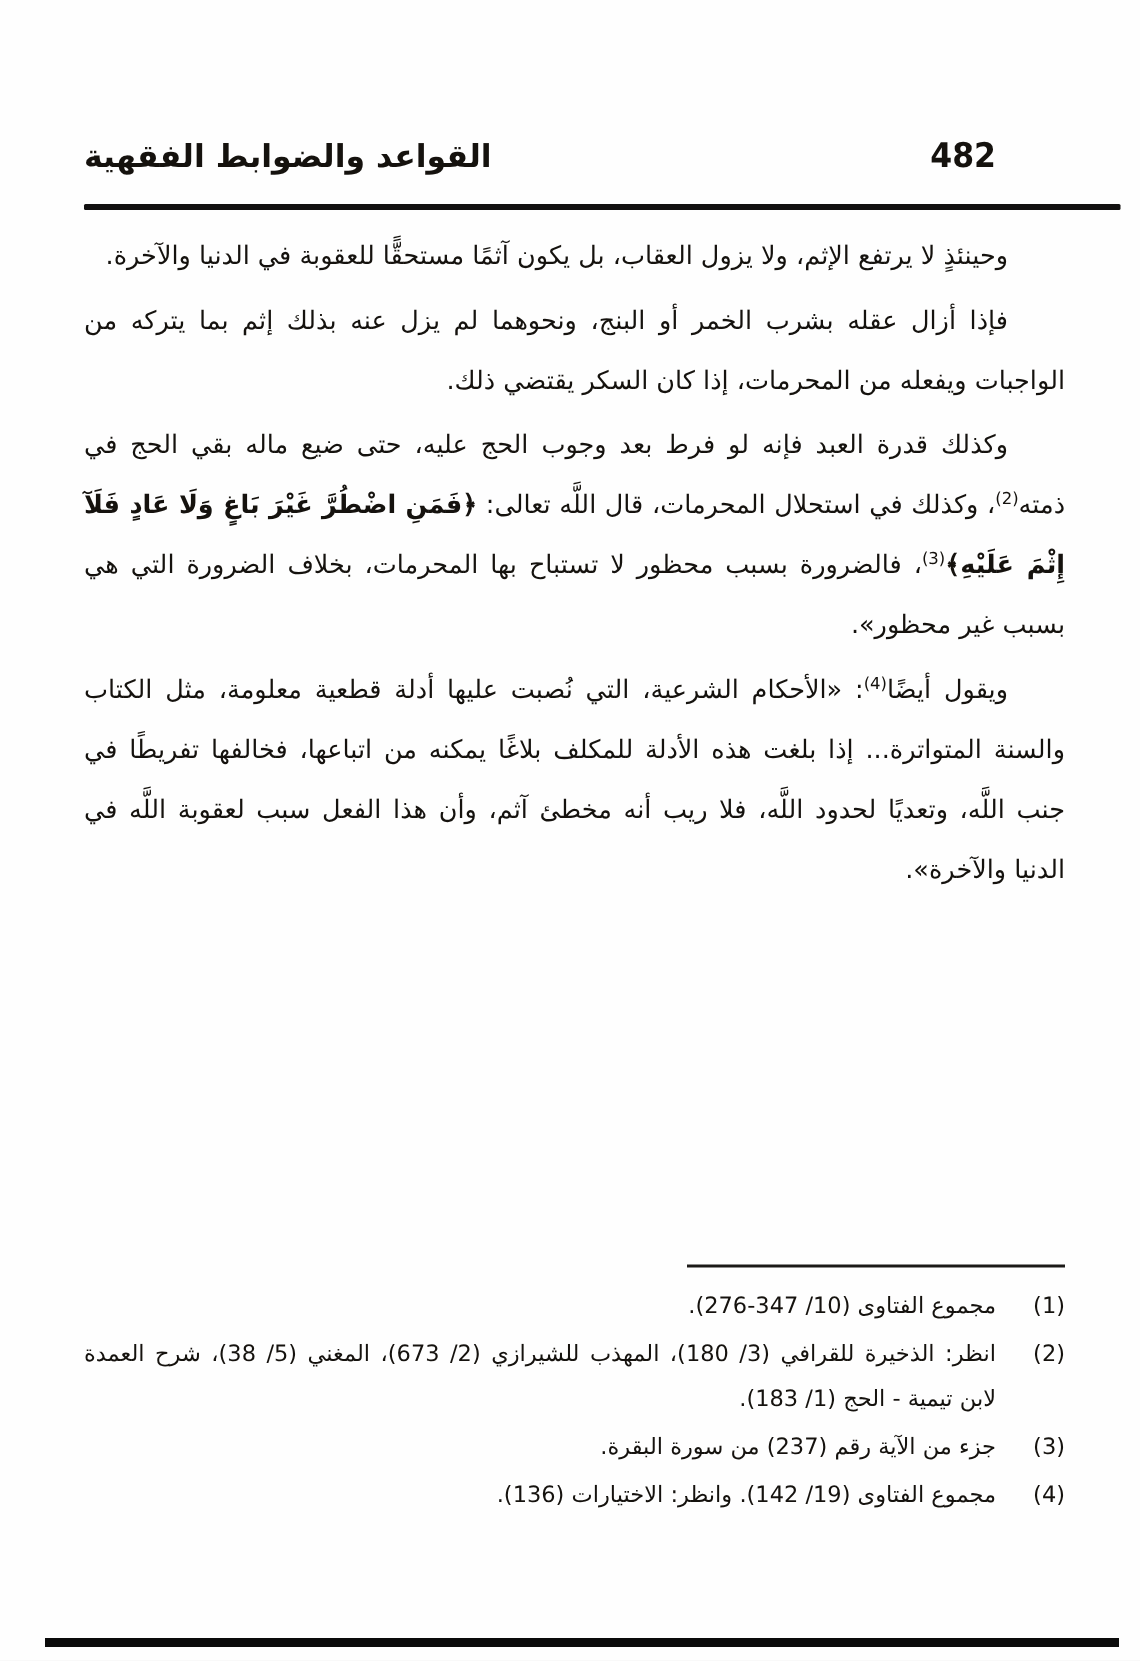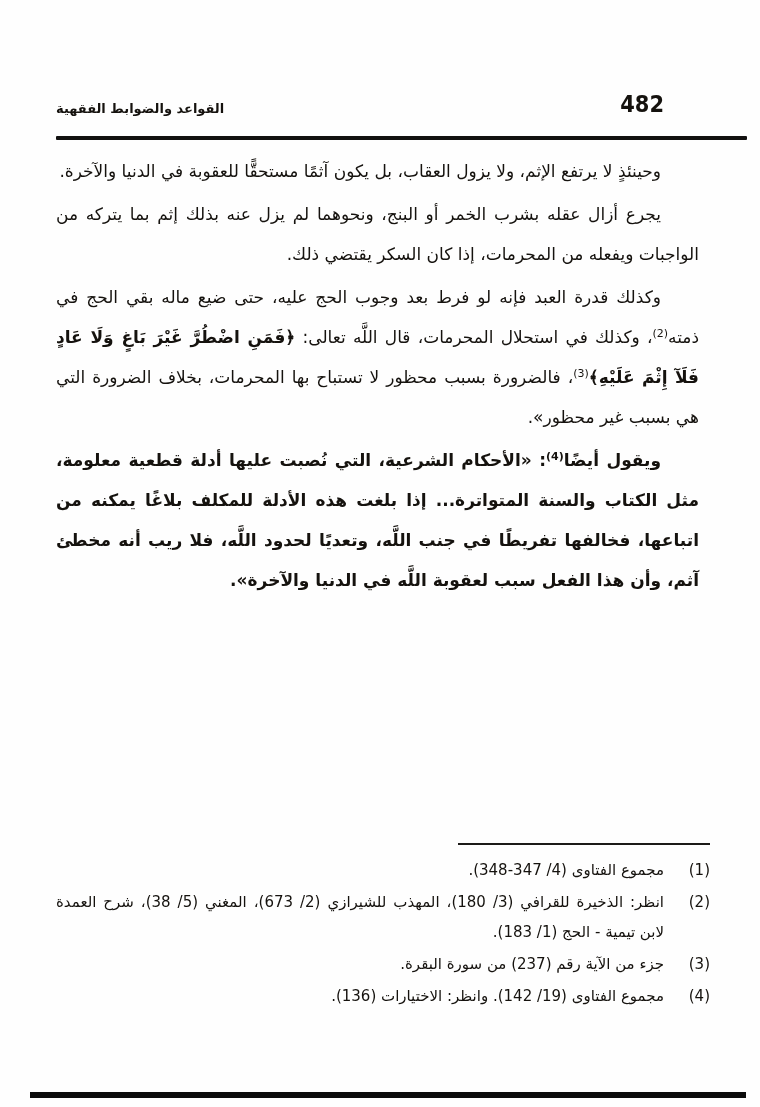--- a/index.html
+++ b/index.html
@@ -14,21 +14,21 @@
     background:#fefefe;
     color:#15120e;
     overflow:hidden;
   }
   
   .header {
     position:absolute; top:92px; left:56px; right:96px;
     display:flex; justify-content:space-between; align-items:flex-end;
   }
   .header-title {
-    font-size:13px; font-weight:bold; direction:rtl;
+    font-size:21px; font-weight:bold; direction:rtl;
     letter-spacing:0;
     text-align:right;
   }
   .page-number {
     font-size:21px; font-weight:bold;
     transform:scaleY(1.08);
   }
   .header-rule {
     position:absolute; top:136px; left:56px; right:13px;
     height:4px; background:#121110;
@@ -36,24 +36,24 @@
   }
   
   .body-text {
     position:absolute; top:151px; right:50px; left:56px;
     direction:rtl;
     font-size:17px;
     line-height:40px;
     text-align:justify;
   }
   .body-text p {
-    margin:0 11px 3px 0;
+    margin:0 0 3px 0;
     text-indent:38px;
   }
-  .body-text p.bold { font-weight:bold; }
+  .body-text p.bold { font-weight:normal; }
   .fn-ref {
     font-size:11px;
     line-height:0;
     vertical-align:6px;
   }
   .quran { font-weight:bold; }
   
   .footnotes {
     position:absolute; top:843px; right:50px; left:56px;
     direction:rtl;
@@ -83,31 +83,31 @@
 
   <div class="header">
     <span class="header-title">القواعد والضوابط الفقهية</span>
     <span class="page-number">482</span>
   </div>
 
   <div class="header-rule"></div>
 
   <div class="body-text">
       <p class="">وحينئذٍ لا يرتفع الإثم، ولا يزول العقاب، بل يكون آثمًا مستحقًّا للعقوبة في الدنيا والآخرة.</p>
-      <p class="">يجرع أزال عقله بشرب الخمر أو البنج، ونحوهما لم يزل عنه بذلك إثم بما يتركه من الواجبات ويفعله من المحرمات، إذا كان السكر يقتضي ذلك.</p>
+      <p class="">فإذا أزال عقله بشرب الخمر أو البنج، ونحوهما لم يزل عنه بذلك إثم بما يتركه من الواجبات ويفعله من المحرمات، إذا كان السكر يقتضي ذلك.</p>
       <p class="">وكذلك قدرة العبد فإنه لو فرط بعد وجوب الحج عليه، حتى ضيع ماله بقي الحج في ذمته<sup class="fn-ref">(2)</sup>، وكذلك في استحلال المحرمات، قال اللَّه تعالى: <span class="quran">﴿فَمَنِ اضْطُرَّ غَيْرَ بَاغٍ وَلَا عَادٍ فَلَآ إِثْمَ عَلَيْهِ﴾</span><sup class="fn-ref">(3)</sup>، فالضرورة بسبب محظور لا تستباح بها المحرمات، بخلاف الضرورة التي هي بسبب غير محظور».</p>
       <p class="bold">ويقول أيضًا<sup class="fn-ref">(4)</sup>: «الأحكام الشرعية، التي نُصبت عليها أدلة قطعية معلومة، مثل الكتاب والسنة المتواترة... إذا بلغت هذه الأدلة للمكلف بلاغًا يمكنه من اتباعها، فخالفها تفريطًا في جنب اللَّه، وتعديًا لحدود اللَّه، فلا ريب أنه مخطئ آثم، وأن هذا الفعل سبب لعقوبة اللَّه في الدنيا والآخرة».</p>
     </div>
 
   <div class="footnotes">
     <div class="fn-sep"></div>
     <div>
         <div class="fn-row">
           <span class="fn-num">(1)</span>
-          <span class="fn-text">مجموع الفتاوى (4/ 347-348).</span>
+          <span class="fn-text">مجموع الفتاوى (10/ 347-276).</span>
         </div>
         <div class="fn-row">
           <span class="fn-num">(2)</span>
           <span class="fn-text">انظر: الذخيرة للقرافي (3/ 180)، المهذب للشيرازي (2/ 673)، المغني (5/ 38)، شرح العمدة لابن تيمية - الحج (1/ 183).</span>
         </div>
         <div class="fn-row">
           <span class="fn-num">(3)</span>
           <span class="fn-text">جزء من الآية رقم (237) من سورة البقرة.</span>
         </div>
         <div class="fn-row">

